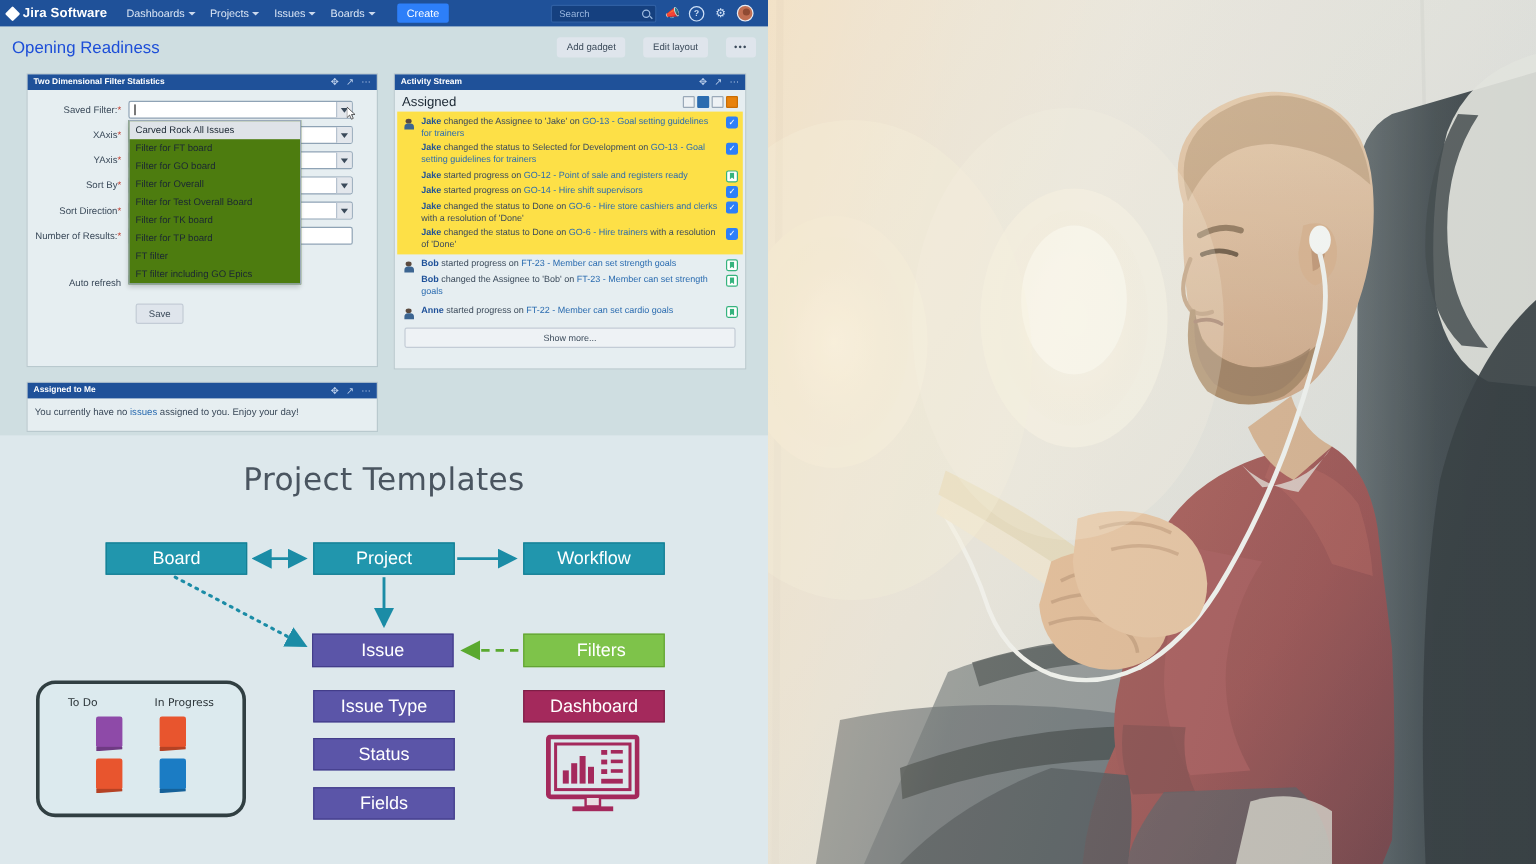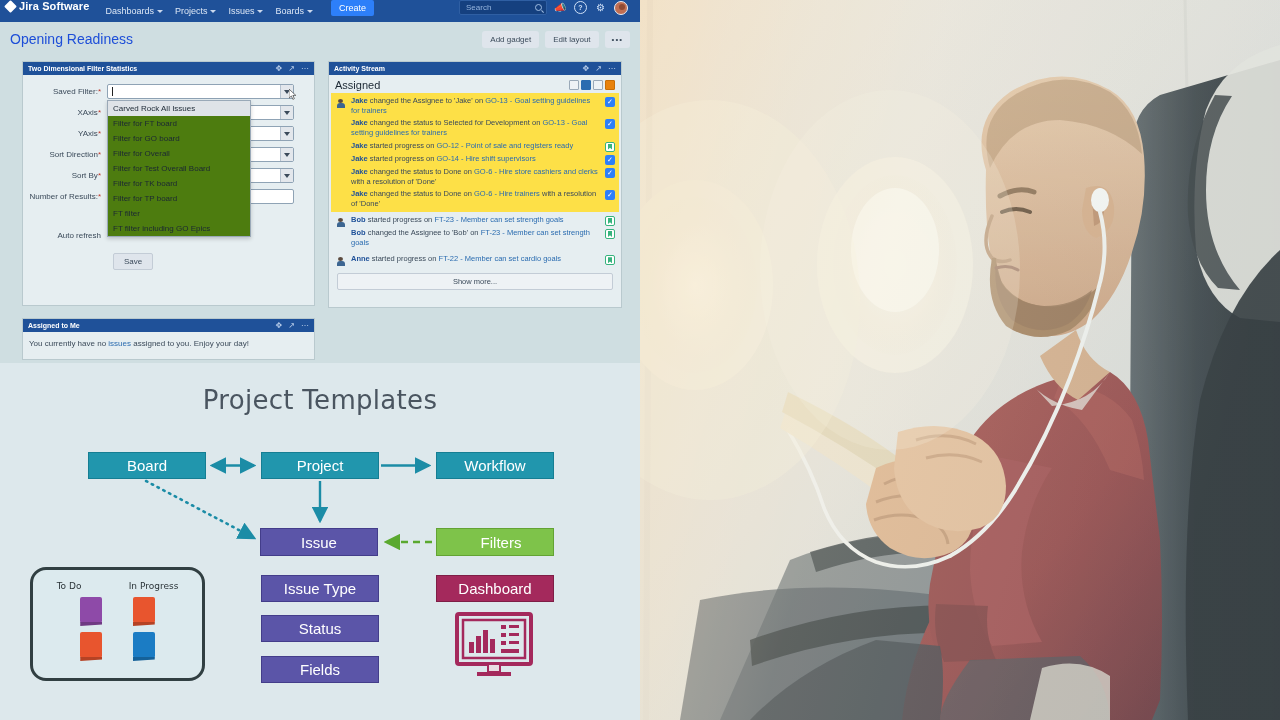--- a/index.html
+++ b/index.html
@@ -10,40 +10,40 @@
     background:#dde8ec;
   }
   .stage { position:relative; width:1280px; height:720px; }
 
   
   .left-col { position:absolute; left:0; top:0; width:640px; height:720px; background:#dde8ec; }
 
   
   .jira { position:absolute; left:0; top:0; width:640px; height:363px; background:#cfdee1; overflow:hidden; }
 
-  .navbar { position:relative; height:22px; background:#1f5199; display:flex; align-items:flex-start; padding:0 6px; }
+  .navbar { position:relative; height:22px; background:#1f5199; display:flex; align-items:center; padding:0 6px; }
   .brand { display:flex; align-items:center; gap:4px; color:#fff; font-size:11px; font-weight:600; letter-spacing:.1px; margin-right:10px; }
   .brand .dia { width:9px; height:9px; background:#fff; transform:rotate(45deg); border-radius:1px; }
   .navitem { color:#dbe6f5; font-size:9px; padding:0 6px; display:flex; align-items:center; gap:3px; height:22px; cursor:pointer; }
   .caret { width:0;height:0;border-left:3px solid transparent;border-right:3px solid transparent;border-top:3.5px solid #cbd9ee; }
   .create-btn { background:#2d7ff9; color:#fff; font-size:9px; padding:3px 8px; border-radius:2px; margin-left:12px; cursor:pointer; }
   .nav-right { margin-left:auto; display:flex; align-items:center; gap:7px; padding-right:6px; }
   .searchbox { position:relative; width:88px; height:15px; background:#15407f; border:1px solid #2f5fa3; border-radius:2px; display:flex; align-items:center; padding:0 4px; }
   .searchbox input { background:transparent;border:0;outline:0;color:#cfe0f7;font-size:8px;width:70px;font-family:inherit; }
   .searchbox input::placeholder { color:#96b4dd; }
   .mag { position:absolute; right:4px; width:7px;height:7px;border:1.2px solid #9fbce2;border-radius:50%; }
   .mag:after{content:'';position:absolute;right:-3px;bottom:-2px;width:3px;height:1.2px;background:#9fbce2;transform:rotate(45deg);}
   .nicon { width:13px;height:13px;display:flex;align-items:center;justify-content:center;color:#cfe0f7;font-size:10px;cursor:pointer; }
   .nicon.circ { border:1.3px solid #cfe0f7; border-radius:50%; font-size:7px; font-weight:bold; }
   .avatar { width:14px;height:14px;border-radius:50%;background:#c06e52;border:1.4px solid #e8edf5;position:relative;overflow:hidden;cursor:pointer; }
   .avatar:after{content:'';position:absolute;left:3.5px;top:2px;width:6px;height:6px;border-radius:50%;background:#8f4a33;}
 
   .page-head { height:34px; display:flex; align-items:center; padding:0 10px; }
   .page-title { font-size:14px; color:#1d4ed8; }
-  .head-actions { margin-left:auto; display:flex; align-items:center; gap:6px; }
+  .head-actions { margin-left:auto; display:flex; align-items:center; gap:15px; }
   .jbtn { background:#dfe5ec; color:#3b4a5a; font-size:8px; padding:4px 8px; border-radius:3px; cursor:pointer; }
   .jbtn.dots { padding:4px 7px; letter-spacing:1px; }
 
   .gadget { position:absolute; background:#e6eef1; border:1px solid #b9c9ce; }
   .gad-head { height:13px; background:#1f5199; display:flex; align-items:center; padding:0 5px; }
   .gad-title { color:#fff; font-size:7px; font-weight:bold; }
   .gad-tools { margin-left:auto; display:flex; align-items:center; gap:6px; color:#b9cdea; font-size:8px; }
   .gtool { cursor:pointer; line-height:1; }
 
   
@@ -234,31 +234,31 @@
             <div class="form-lbl"><span>YAxis</span><span class="req">*</span></div>
             <div class="form-ctl">
                 <div class="jinput">
                   <span class="drop-arrow">
                     <i></i>
                   </span>
                 </div>
               </div>
           </div>
           <div class="form-row">
-            <div class="form-lbl"><span>Sort Direction</span><span class="req">*</span></div>
+            <div class="form-lbl"><span>Sort By</span><span class="req">*</span></div>
             <div class="form-ctl">
                 <div class="jinput">
                   <span class="drop-arrow">
                     <i></i>
                   </span>
                 </div>
               </div>
           </div>
           <div class="form-row">
-            <div class="form-lbl"><span>Sort By</span><span class="req">*</span></div>
+            <div class="form-lbl"><span>Sort Direction</span><span class="req">*</span></div>
             <div class="form-ctl">
                 <div class="jinput">
                   <span class="drop-arrow">
                     <i></i>
                   </span>
                 </div>
               </div>
           </div>
           <div class="form-row">
             <div class="form-lbl"><span>Number of Results:</span><span class="req">*</span></div>

